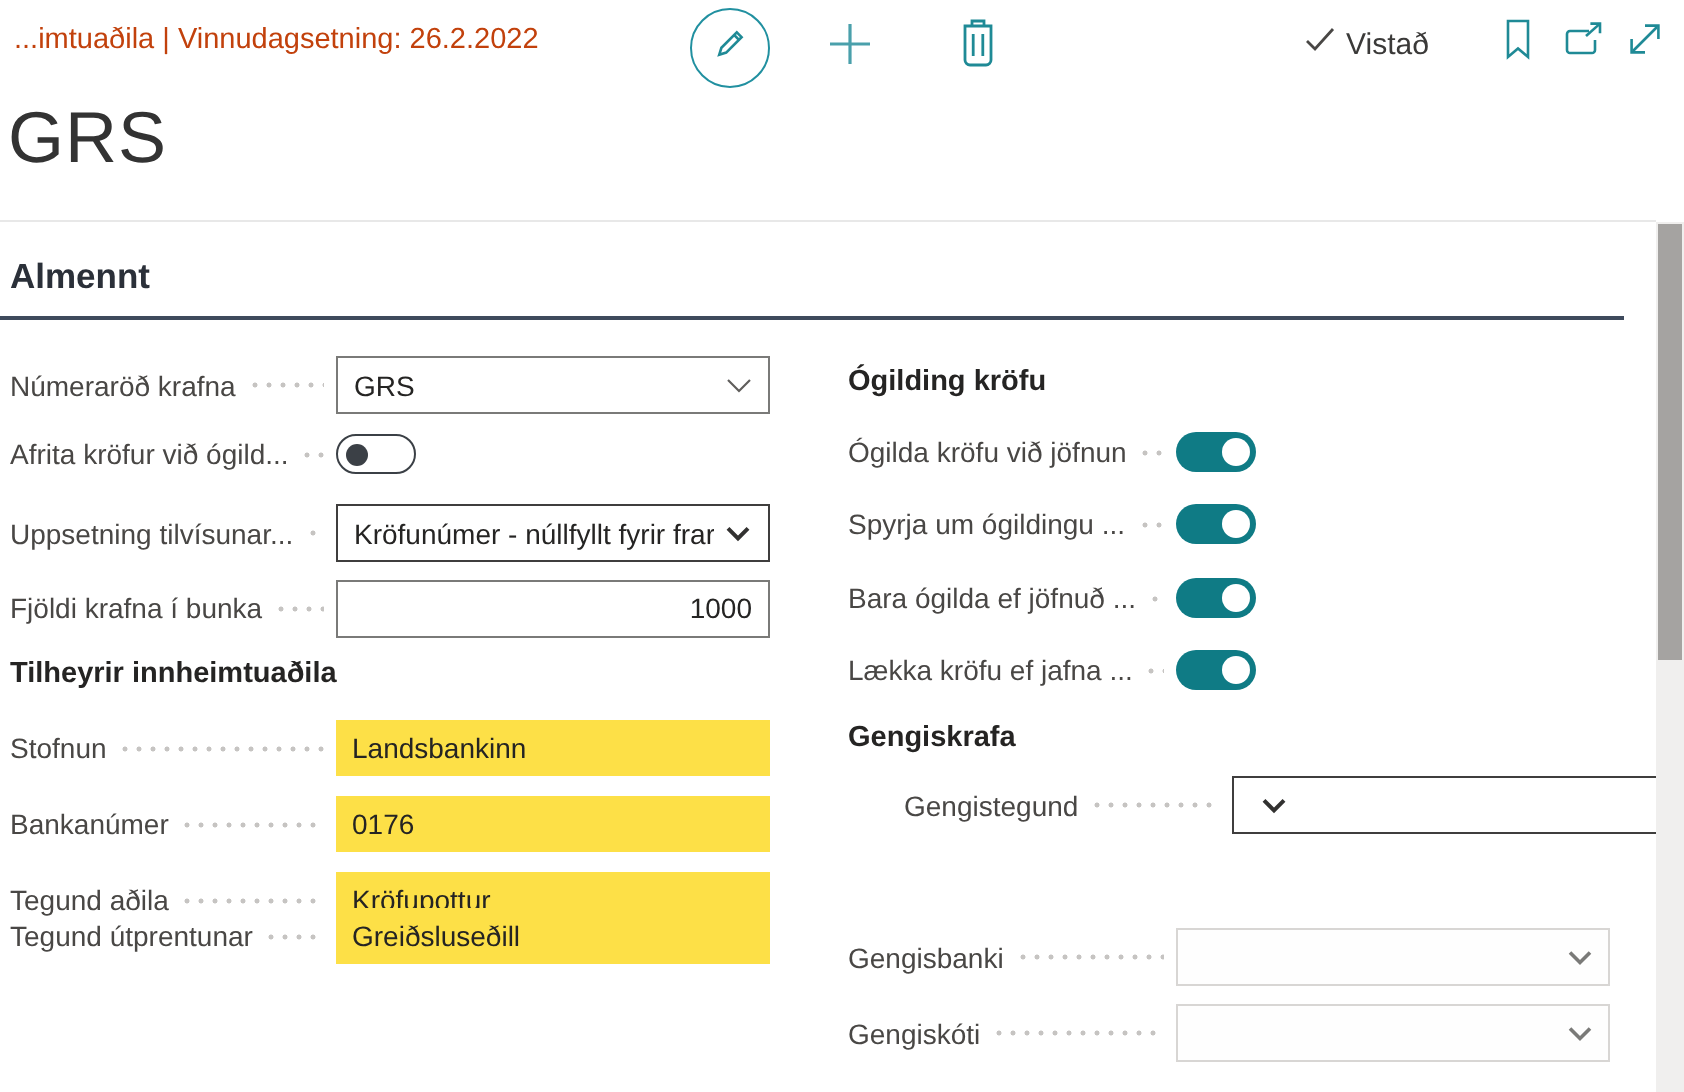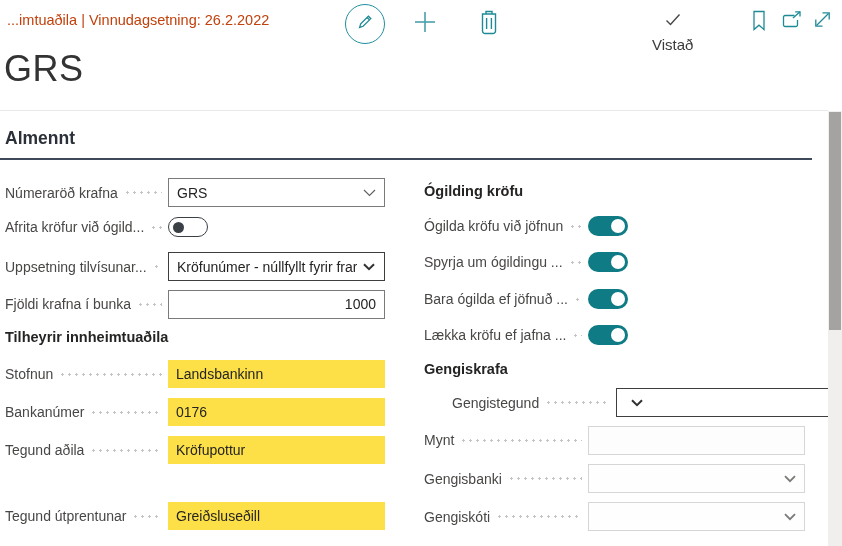--- a/index.html
+++ b/index.html
@@ -6,21 +6,21 @@
   html,body { width:842px; height:546px; background:#ffffff; overflow:hidden;
               font-family:"Liberation Sans","DejaVu Sans",sans-serif; }
   .stage { position:relative; width:842px; height:546px; background:#fff; }
 
   
   .topbar-caption { position:absolute; left:7px; top:12px; font-size:14.5px; color:#c2410c; }
   .icon-btn { position:absolute; cursor:pointer; display:flex; align-items:center; justify-content:center; }
   .pencil-circle { left:345px; top:4px; width:40px; height:40px; border:1px solid #2190a0; border-radius:50%; }
   .plus-btn  { left:413px; top:12px; width:24px; height:24px; }
   .trash-btn { left:477px; top:11px; width:24px; height:26px; }
-  .saved-wrap { position:absolute; left:652px; top:13px; display:flex; align-items:center; gap:5px;flex-direction:column; }
+  .saved-wrap { position:absolute; left:652px; top:13px; display:flex; align-items:center; gap:5px; }
   .saved-text { font-size:15px; color:#3b3a39; }
   .bookmark-btn { left:750px; top:10px; width:18px; height:24px; }
   .popout-btn   { left:781px; top:12px; width:22px; height:20px; }
   .expand-btn   { left:812px; top:11px; width:21px; height:21px; }
 
   
   .page-title { position:absolute; left:4px; top:48px; font-size:36px; font-weight:300;
                 color:#333333; letter-spacing:0.5px; }
 
   .top-divider { position:absolute; left:0; top:110px; width:828px; height:1px; background:#e8e8e8; }
@@ -218,21 +218,21 @@
   <div class="row row-left" style="top:436px; height:28px;">
     <span class="lbl">Tegund aðila</span>
     <span class="leader"></span>
     <div class="ctl-slot">
       <div class="box readonly">
         <span>Kröfupottur</span>
       </div>
     </div>
   </div>
 
-  <div class="row row-left" style="top:502px; height:28px;">
+  <div class="row row-left" style="top:454px; height:28px;">
     <span class="lbl">Tegund útprentunar</span>
     <span class="leader"></span>
     <div class="ctl-slot">
       <div class="box readonly">
         <span>Greiðsluseðill</span>
       </div>
     </div>
   </div>
 
   <div class="subhead" style="left:424px; top:183px;">Ógilding kröfu</div>
@@ -287,29 +287,20 @@
         <span></span>
         <span class="chev">
           <svg width="12" height="8" viewBox="0 0 12 8" fill="none" stroke="#323130" stroke-width="2">
             <path d="M1 1.2 L6 6.2 L11 1.2"></path>
           </svg>
         </span>
       </div>
     </div>
   </div>
 
-  <div class="row row-right" style="top:426px; height:28px;">
-    <span class="lbl">Mynt</span>
-    <span class="leader"></span>
-    <div class="ctl-slot">
-      <div class="box input-light">
-        <span></span>
-      </div>
-    </div>
-  </div>
 
   <div class="row row-right" style="top:464px; height:29px;">
     <span class="lbl">Gengisbanki</span>
     <span class="leader"></span>
     <div class="ctl-slot">
       <div class="box select-light">
         <span></span>
         <span class="chev">
           <svg width="12" height="8" viewBox="0 0 12 8" fill="none" stroke="#7a7a78" stroke-width="1.8">
             <path d="M1 1.2 L6 6.2 L11 1.2"></path>

